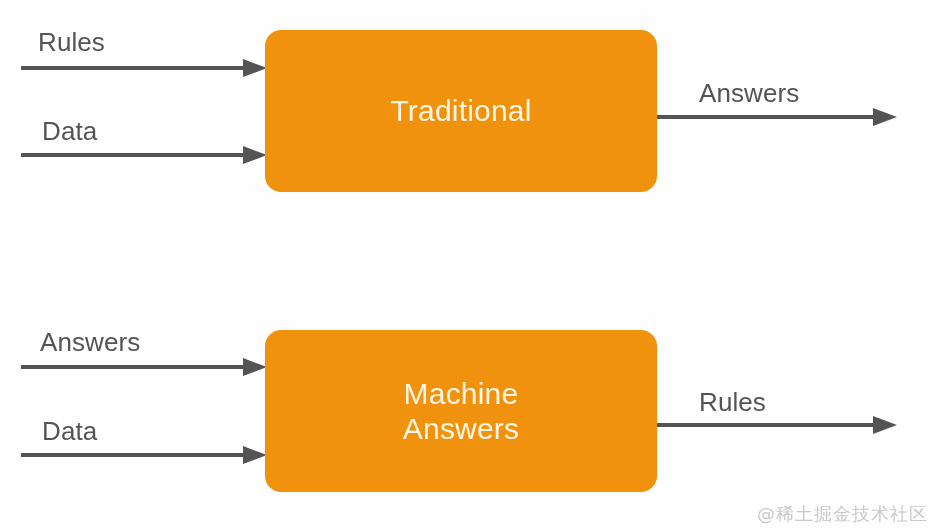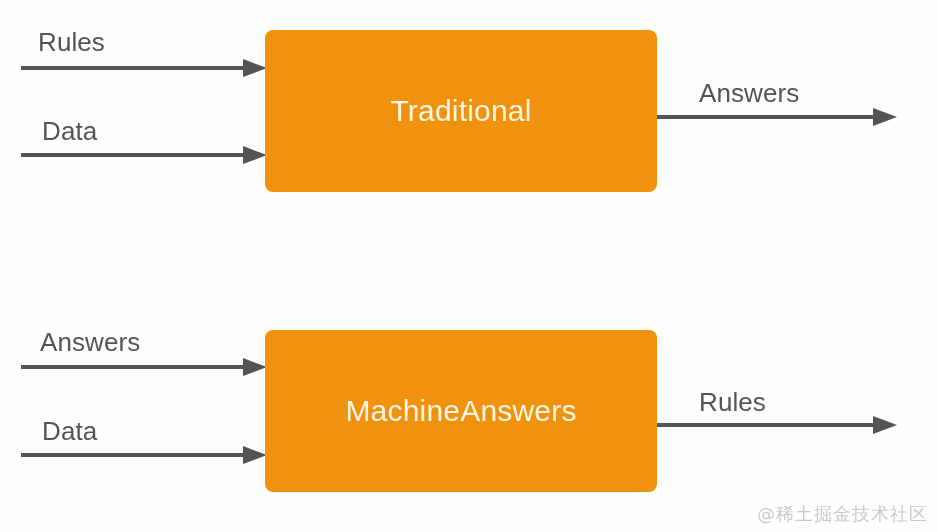--- a/index.html
+++ b/index.html
@@ -16,23 +16,23 @@
     width: 938px;
     height: 532px;
     background: #fefefe;
     overflow: hidden;
   }
 
   
   .process-box {
     position: absolute;
     background: #F1920F;
-    border-radius: 8px;
+    border-radius: 16px;
     display: flex;
-    flex-direction: row;
+    flex-direction: column;
     align-items: center;
     justify-content: center;
     box-sizing: border-box;
   }
   .process-box .box-line {
     color: #FFF7E4;
     font-size: 30px;
     line-height: 1.18;
     font-weight: 400;
     letter-spacing: 0.2px;

